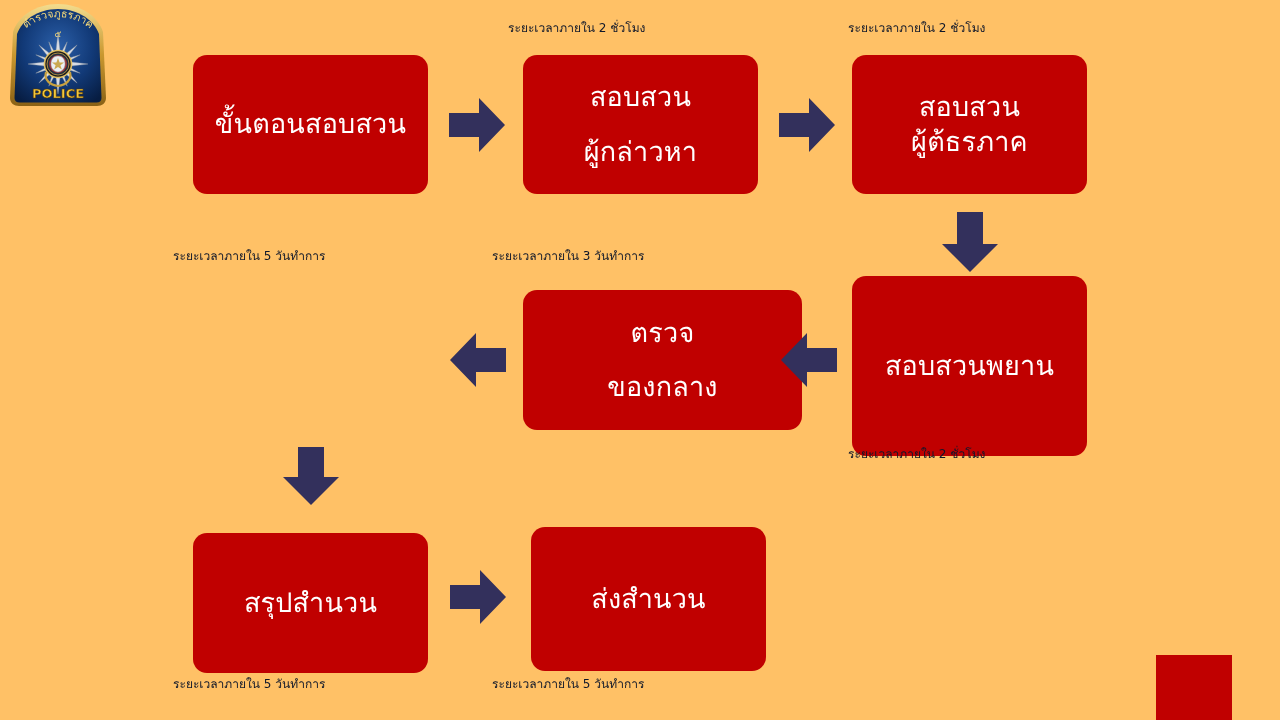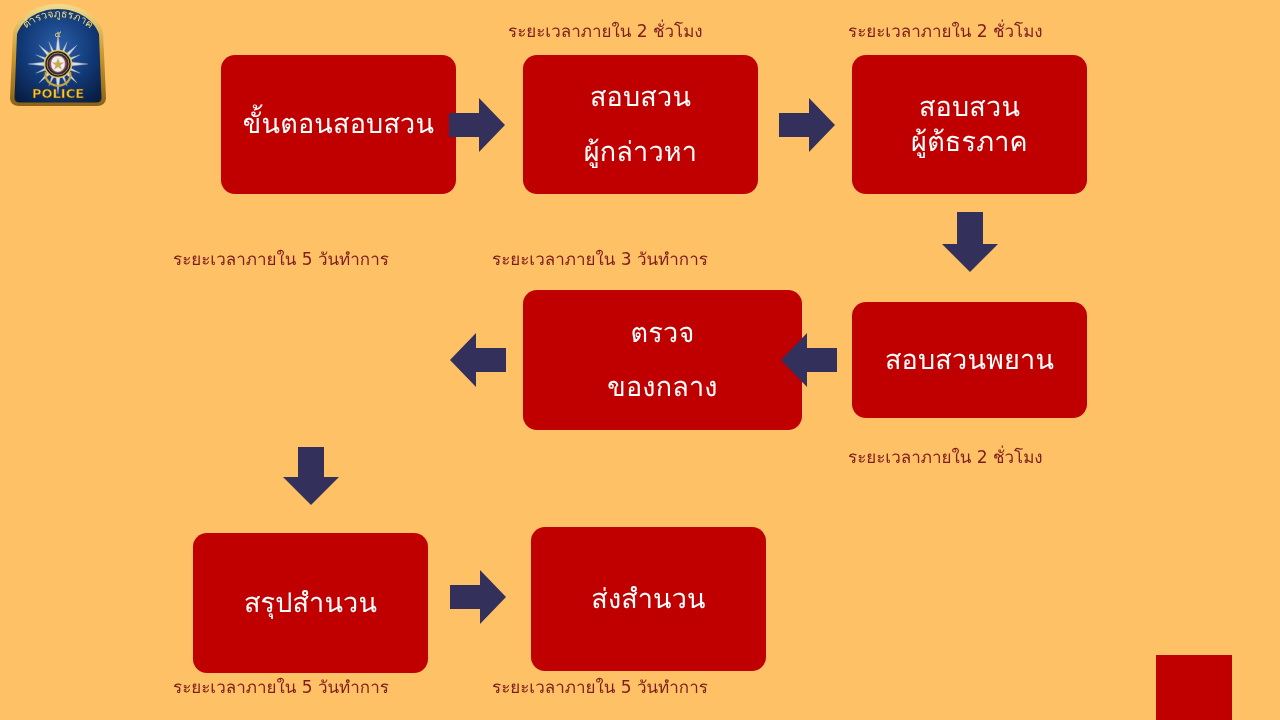--- a/index.html
+++ b/index.html
@@ -50,22 +50,22 @@
     line-height: 1.05;
     white-space: nowrap;
     letter-spacing: 0.2px;
   }
   .node.two-lines-wide .line:first-child { margin-bottom: 26px; }
   .node.two-lines-tight .line:first-child { margin-bottom: 6px; }
 
   
   .caption {
     position: absolute;
-    color: #7f1d1d;
-    font-size: 17px;
+    color: #0f172a;
+    font-size: 12px;
     white-space: nowrap;
     line-height: 1.1;
   }
 
   
   .arrow {
     position: absolute;
   }
   .arrow svg { display: block; }
 
@@ -147,21 +147,21 @@
         <path d="M-12,8 C-14,16 -8,21 0,22 C8,21 14,16 12,8" fill="none" stroke="#c8a13f" stroke-width="2.2"></path>
       </g>
 
       <text x="52" y="96" font-size="13" font-weight="bold" fill="#f2c83c" text-anchor="middle" font-family="'DejaVu Sans',sans-serif" stroke="#5a3a05" stroke-width="0.6">POLICE</text>
     </svg>
   </div>
 
   <div class="caption" style="left:508px; top:22px;">ระยะเวลาภายใน 2 ชั่วโมง</div>
   <div class="caption" style="left:848px; top:22px;">ระยะเวลาภายใน 2 ชั่วโมง</div>
 
-  <div class="node" style="left:193px; top:55px; width:235px; height:139px;margin-left:28px;">
+  <div class="node" style="left:193px; top:55px; width:235px; height:139px;">
     <div class="line">ขั้นตอนสอบสวน</div>
   </div>
 
   <div class="node two-lines-wide" style="left:523px; top:55px; width:235px; height:139px;">
     <div class="line">สอบสวน</div>
     <div class="line">ผู้กล่าวหา</div>
   </div>
 
   <div class="node two-lines-tight" style="left:852px; top:55px; width:235px; height:139px;">
     <div class="line">สอบสวน</div>
@@ -181,21 +181,21 @@
 
   <div class="caption" style="left:173px; top:250px;">ระยะเวลาภายใน 5 วันทำการ</div>
   <div class="caption" style="left:492px; top:250px;">ระยะเวลาภายใน 3 วันทำการ</div>
 
 
   <div class="node two-lines-wide" style="left:523px; top:290px; width:279px; height:140px;">
     <div class="line">ตรวจ</div>
     <div class="line">ของกลาง</div>
   </div>
 
-  <div class="node" style="left:852px; top:302px; width:235px; height:116px;">
+  <div class="node" style="left:852px; top:276px; width:235px; height:180px;">
     <div class="line">สอบสวนพยาน</div>
   </div>
 
   <div class="caption" style="left:848px; top:448px;">ระยะเวลาภายใน 2 ชั่วโมง</div>
 
   <div class="arrow" style="left:942px; top:212px;">
     <svg width="56" height="60" viewBox="0 0 56 60">
       <polygon points="15,0 41,0 41,32 56,32 28,60 0,32 15,32" fill="#33305c"></polygon>
     </svg>
   </div>

